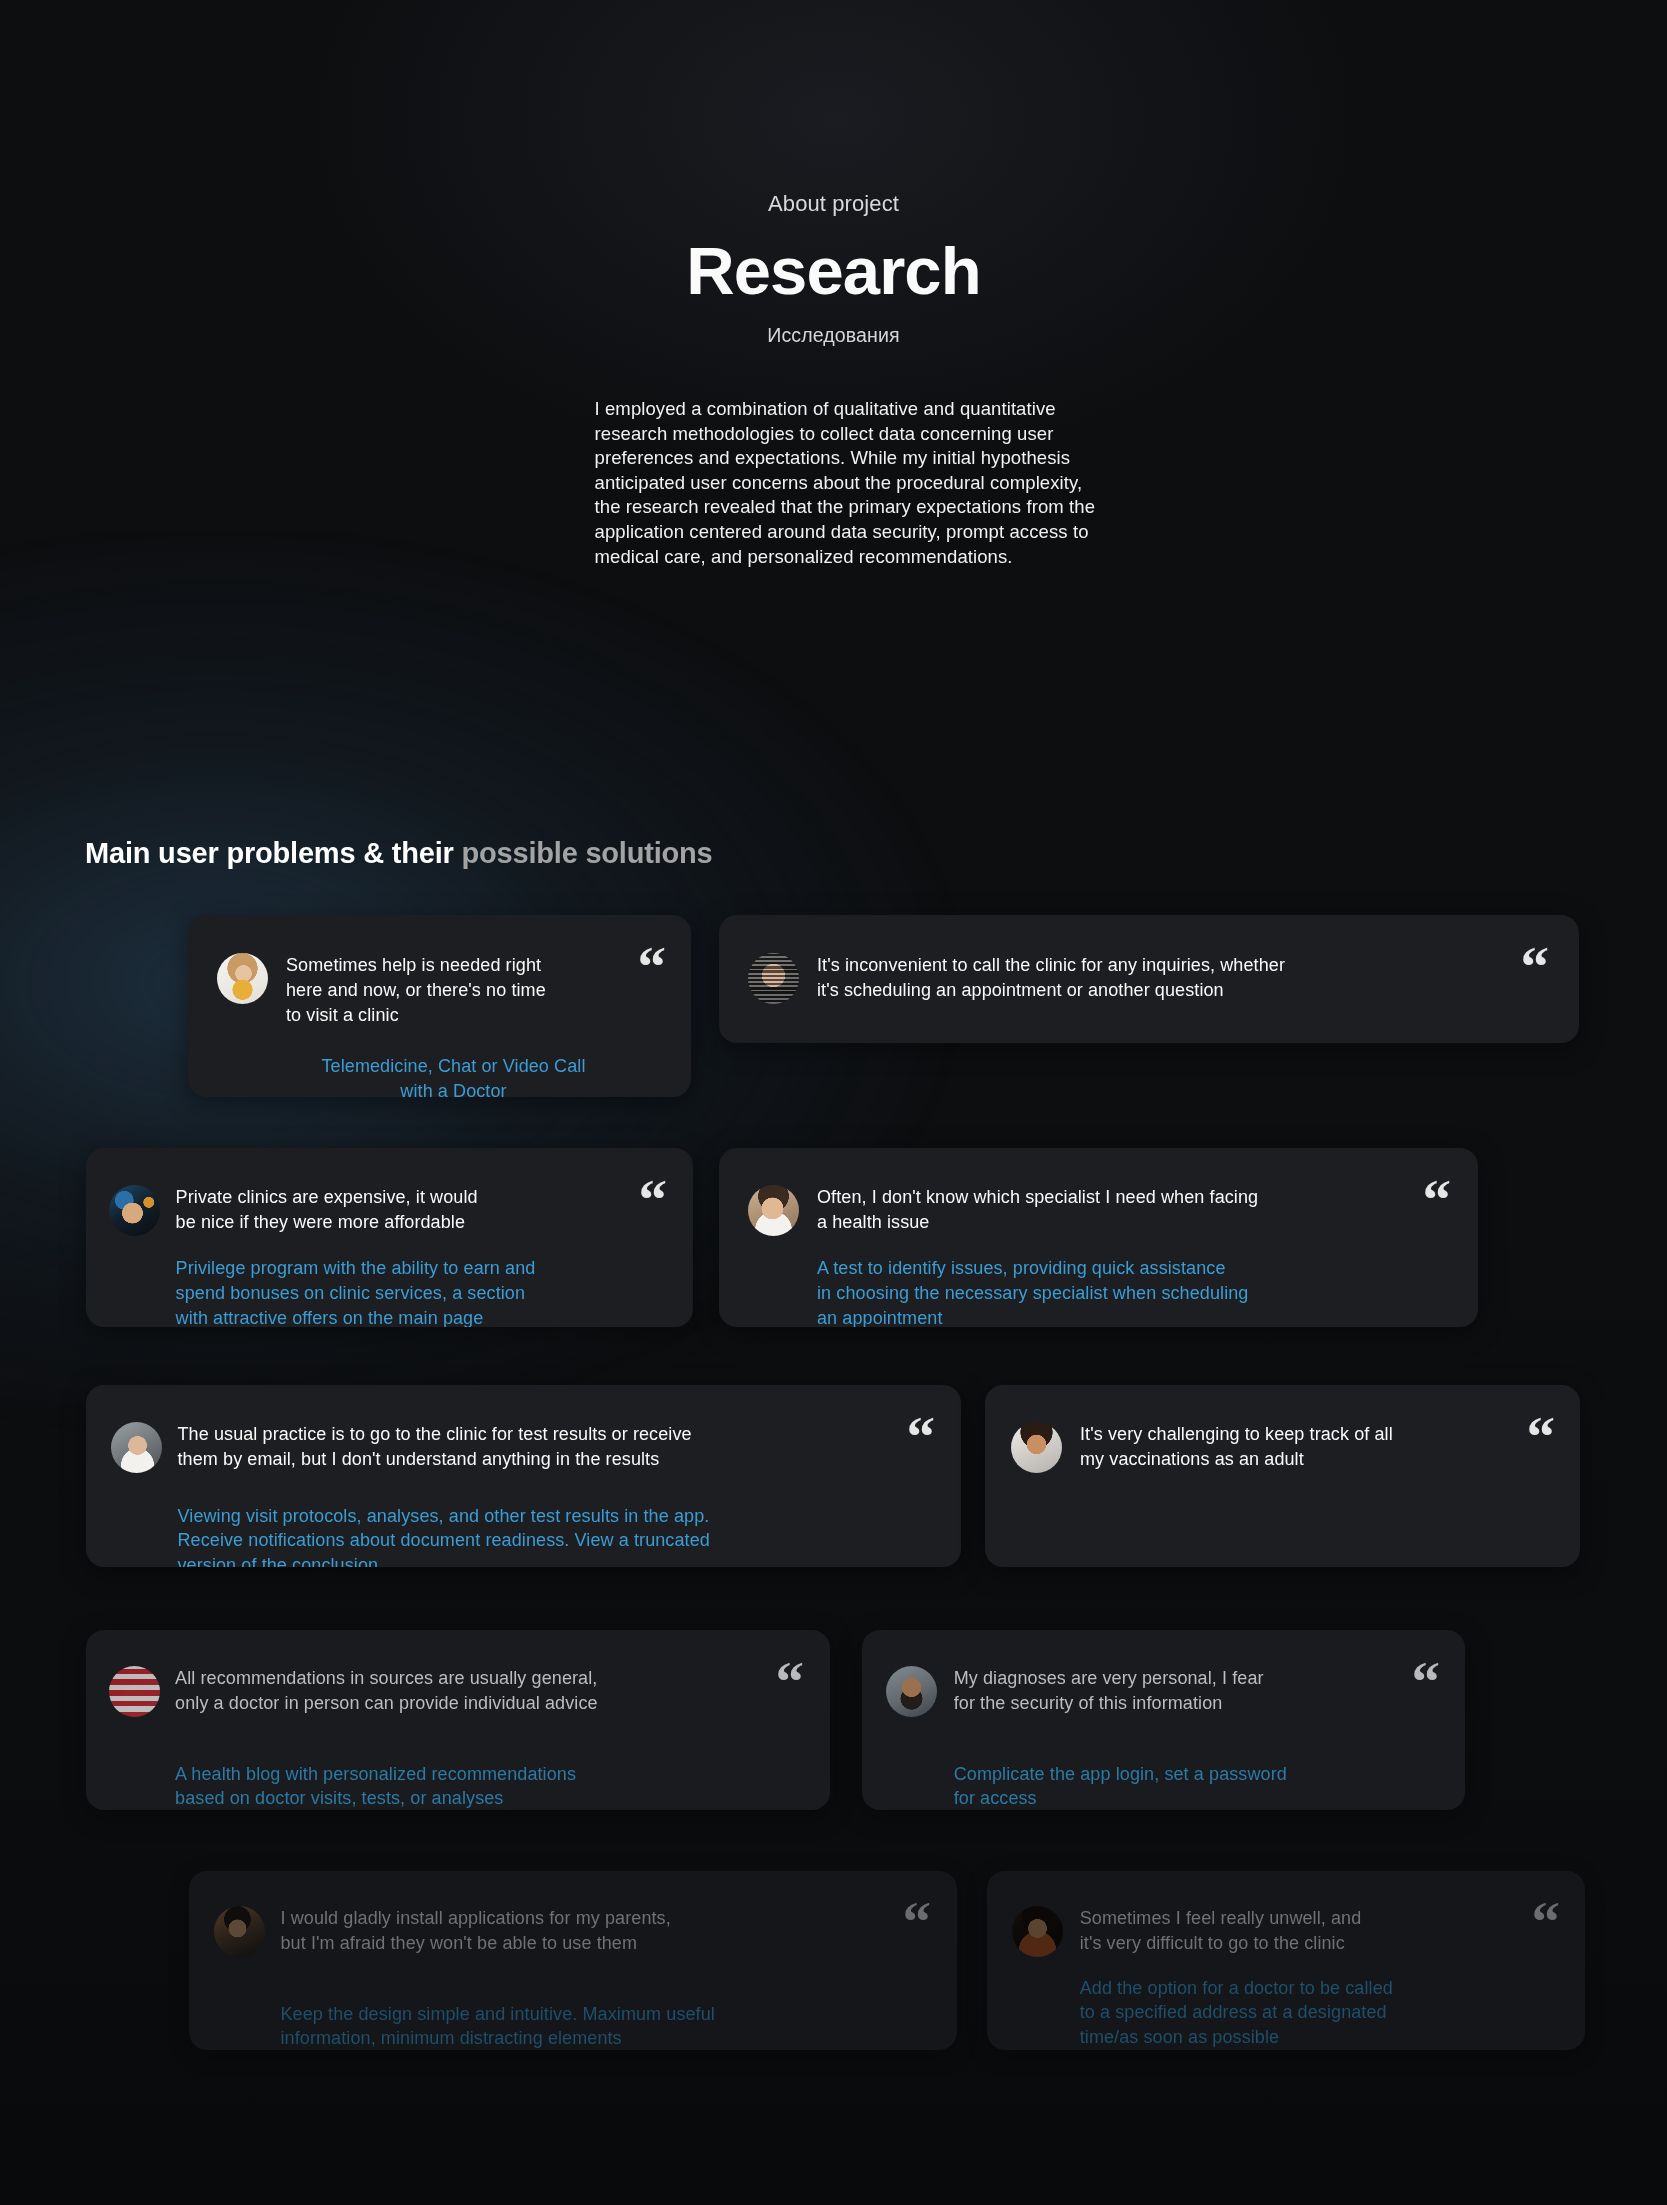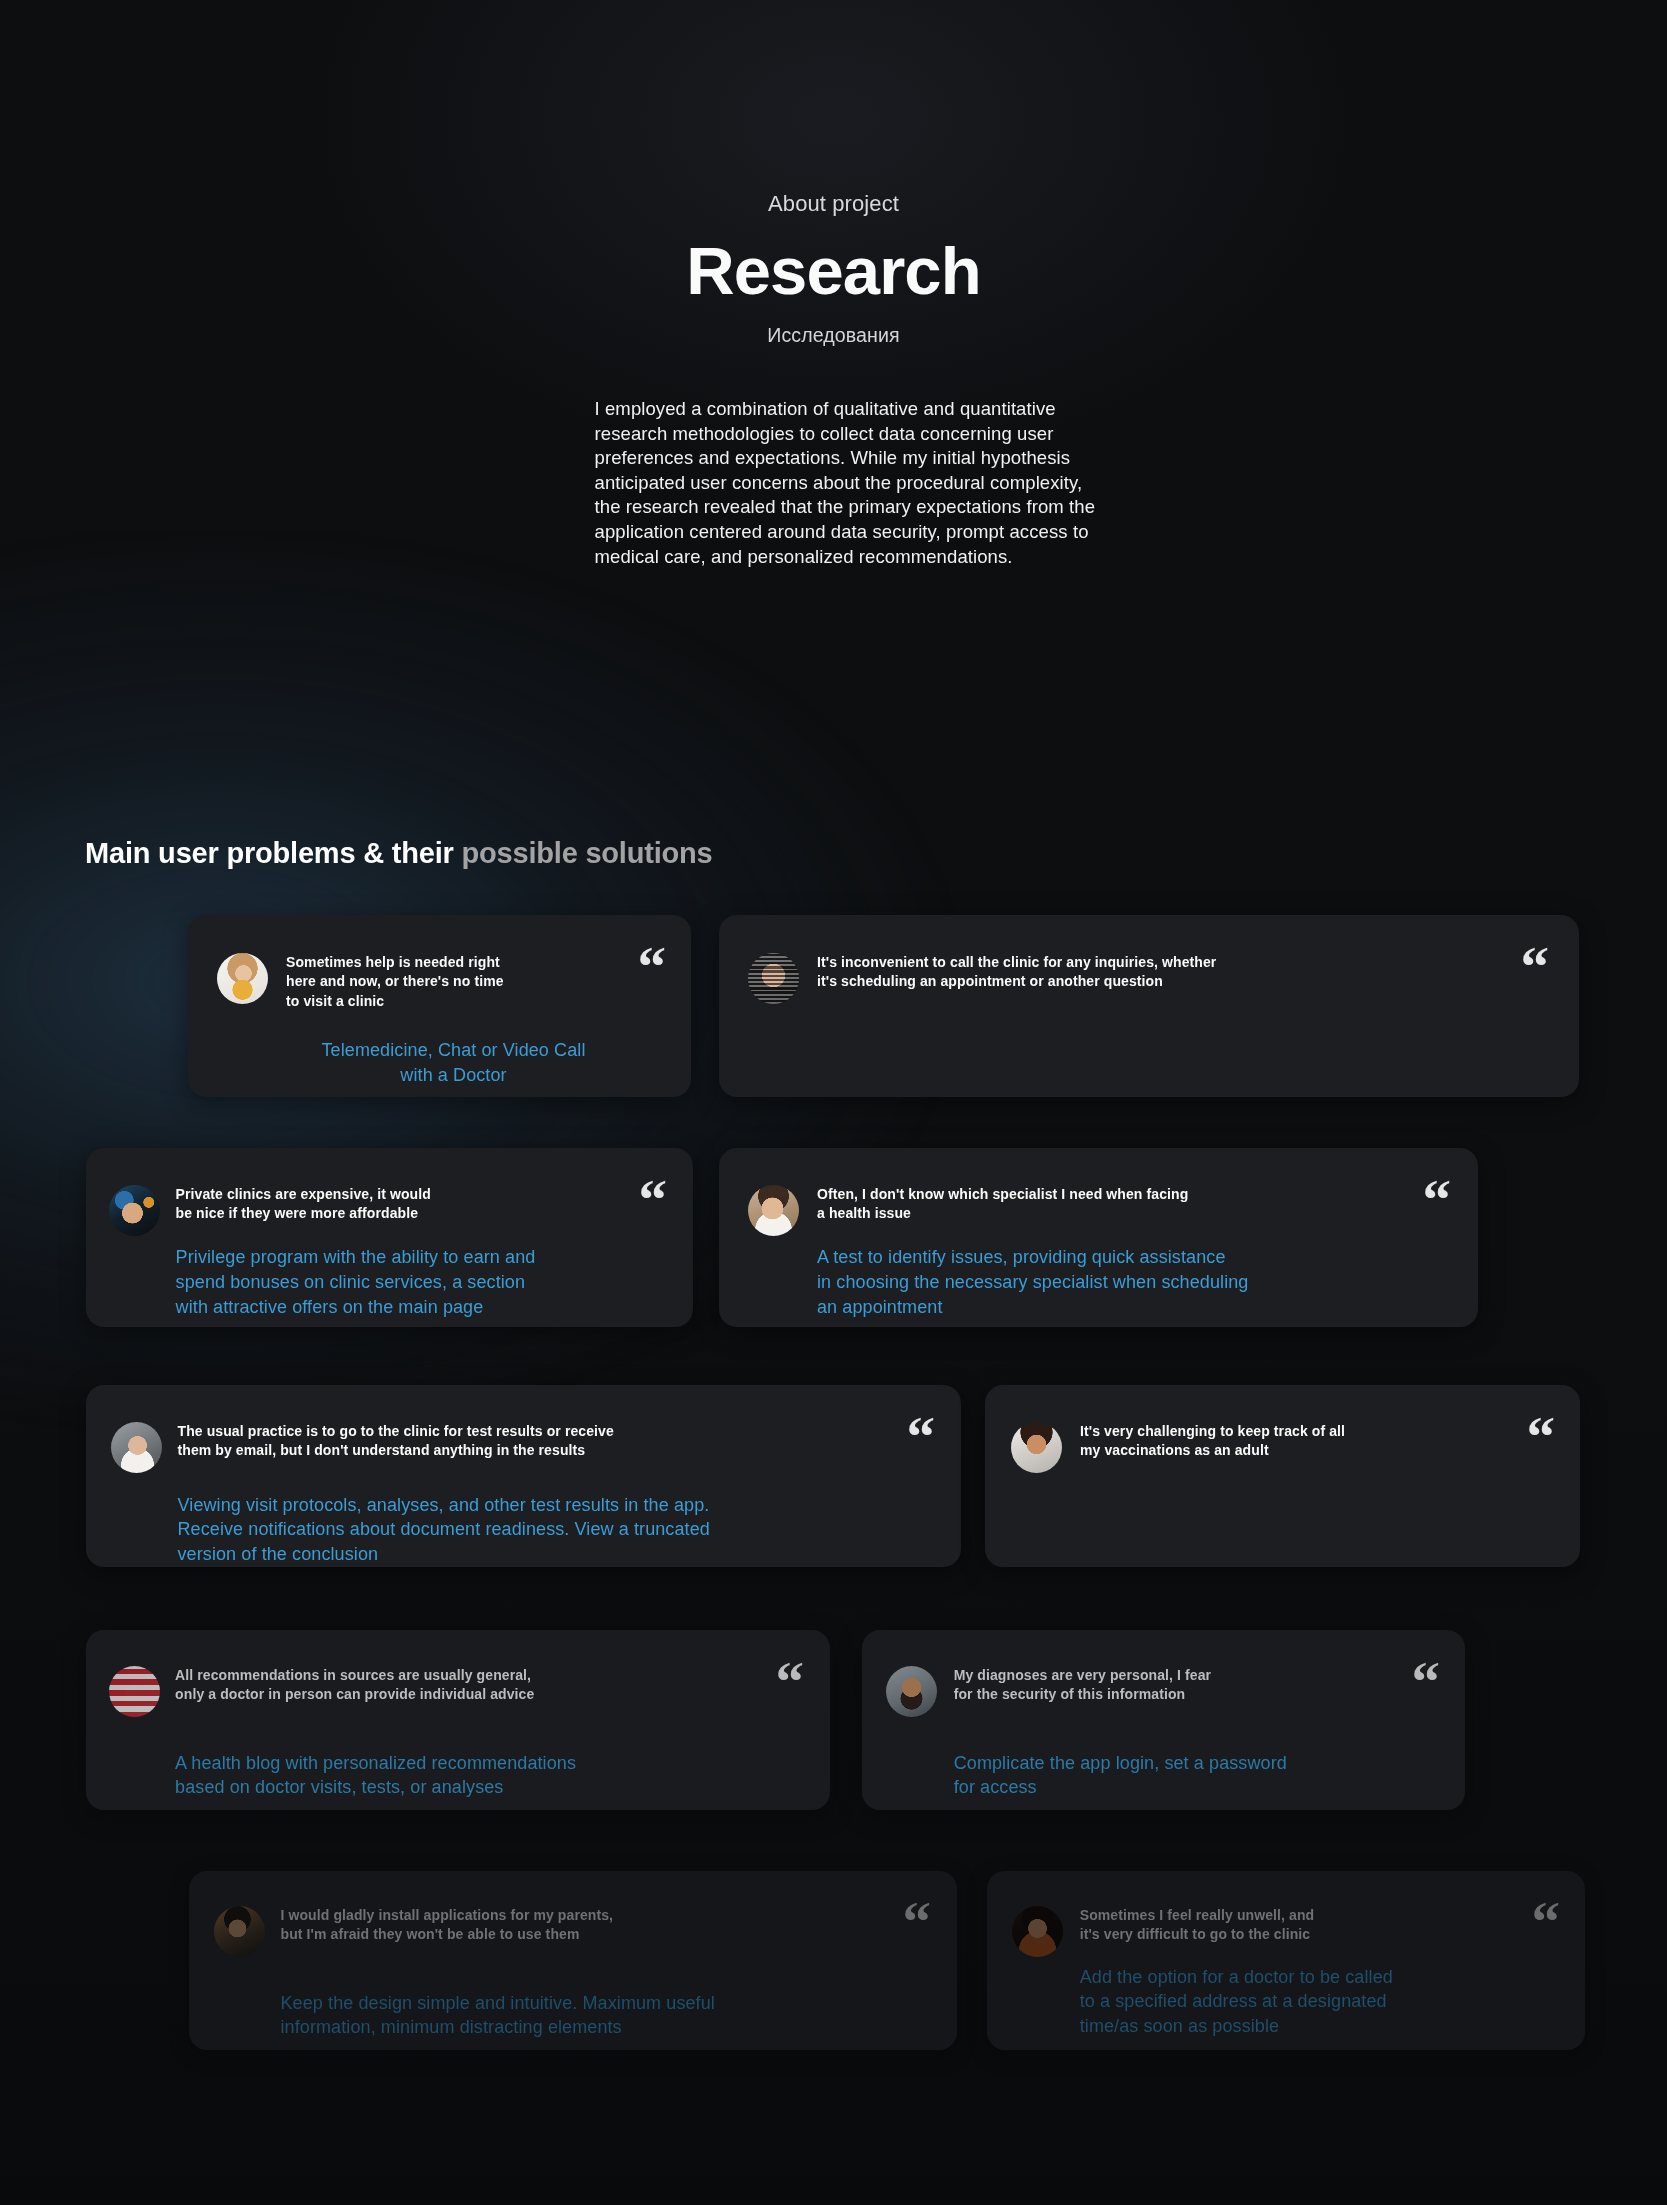--- a/index.html
+++ b/index.html
@@ -94,22 +94,22 @@
     flex:0 0 auto;
     border-radius:50%;
     background-size:cover;
     background-position:center;
     position:relative;
     overflow:hidden;
   }
   .card-text{ flex:1 1 auto; }
 
   .problem{
-    font-size:14px; line-height:1.38;
-    color:#fbfbfb; font-weight:700;
+    font-size:18px; line-height:1.38;
+    color:#fbfbfb; font-weight:400;
     letter-spacing:0.1px;
     white-space:pre-line;
   }
   .solution{
     margin-top:0;
     font-size:18px; line-height:1.38;
     color:#3b9dd6; font-weight:400;
     letter-spacing:0.1px;
     white-space:pre-line;
   }
@@ -209,21 +209,21 @@
         <div class="problem">Sometimes help is needed right
 here and now, or there's no time
 to visit a clinic</div>
         <div class="solution" style="margin-top:27px;text-align:center;">Telemedicine, Chat or Video Call
 with a Doctor</div>
       </div>
     </div>
     <span class="quote-mark" style="right:25px; top:31px;">“</span>
   </div>
 
-  <div class="card" style="left:719px; top:915px; width:860px; height:182px;">
+  <div class="card" style="left:719px; top:915px; width:860px; height:128px;">
     <div class="card-inner" style="left:29px; top:38px; right:80px;">
       <div class="avatar av2" style="width:51px;height:51px;margin-right:18px;"></div>
       <div class="card-text">
         <div class="problem">It's inconvenient to call the clinic for any inquiries, whether
 it's scheduling an appointment or another question</div>
       </div>
     </div>
     <span class="quote-mark" style="right:30px; top:31px;">“</span>
   </div>
 

